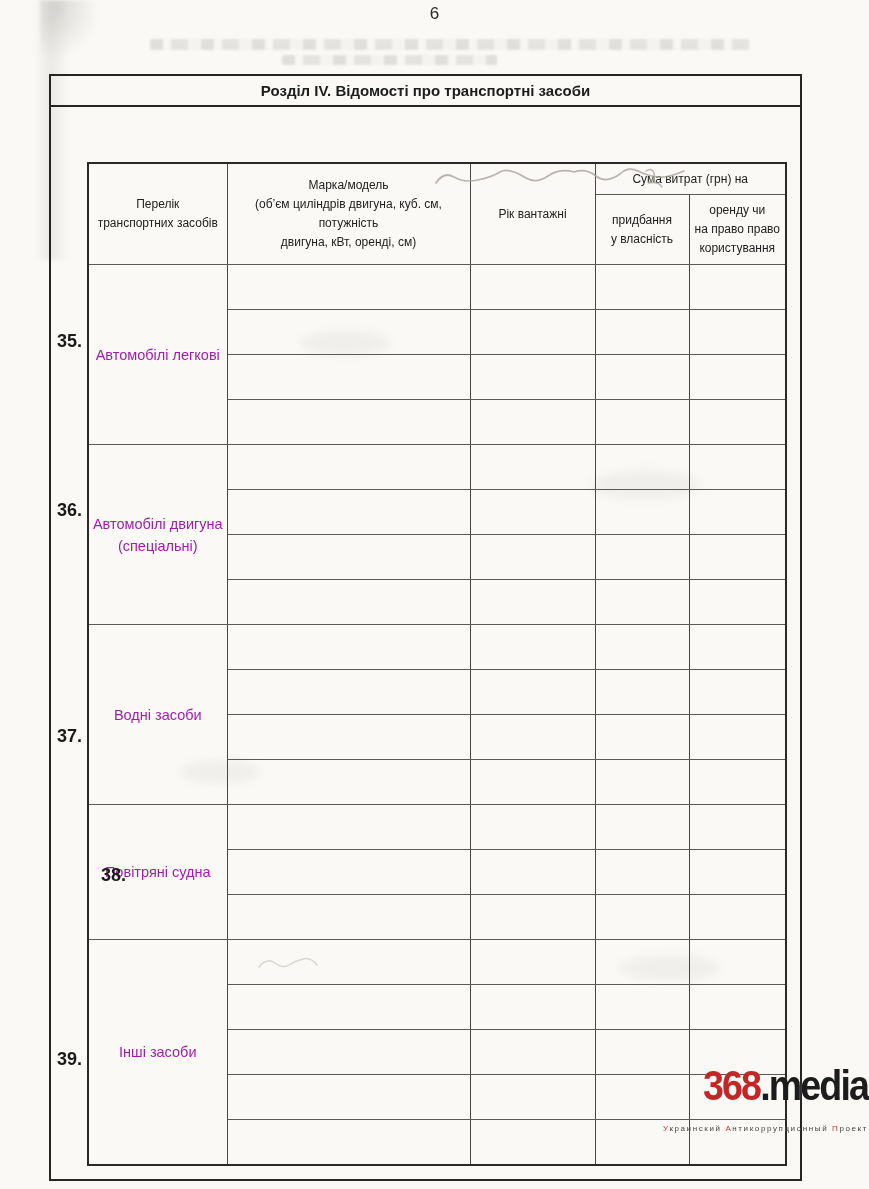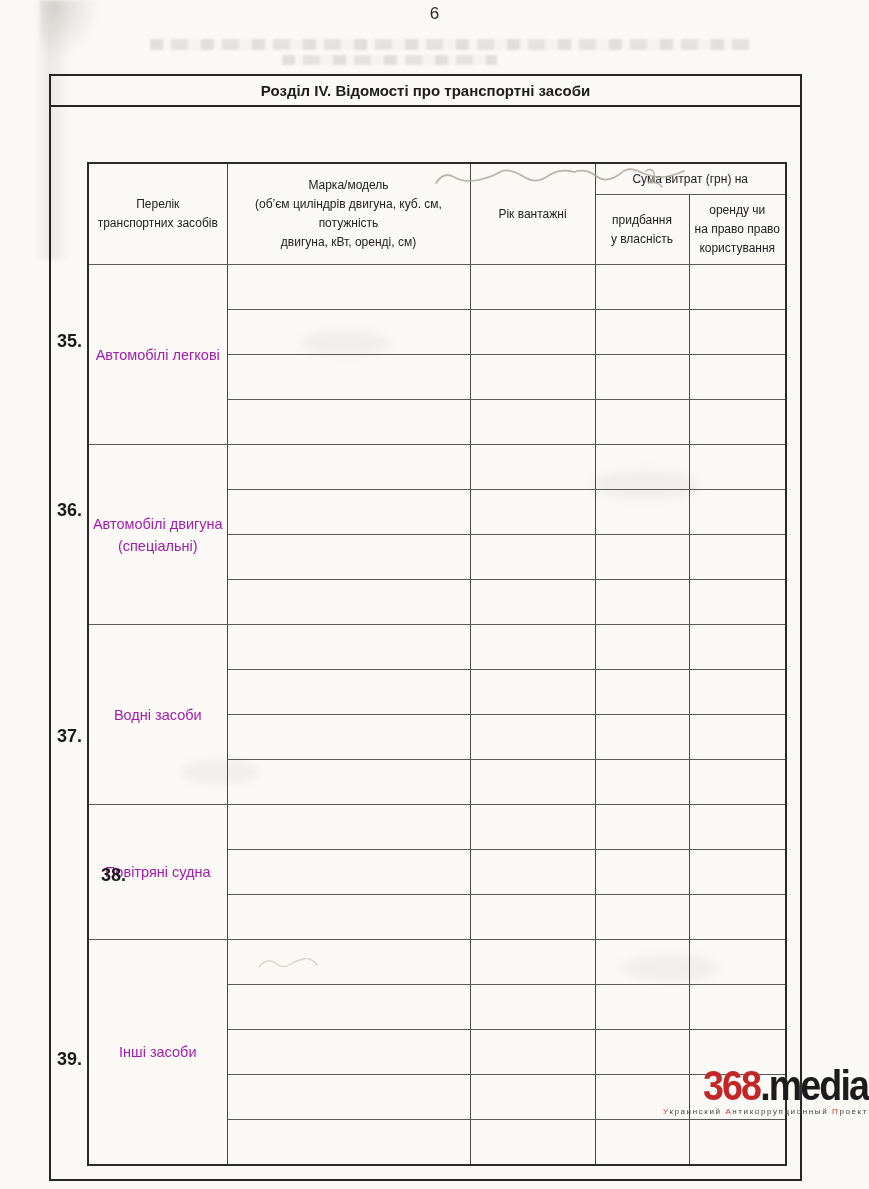--- a/index.html
+++ b/index.html
@@ -47,21 +47,21 @@
         line-height:22px;color:#1a1a1a;}
   #num35{top:330px;} #num36{top:499px;} #num37{top:725px;} #num38{top:864px;margin-left:44px;} #num39{top:1008px;margin-top:40px;}
 
   .handwriting{position:absolute;opacity:.8;filter:blur(.5px);}
 
   .watermark{position:absolute;right:1px;top:1064px;width:232px;text-align:right;}
   .wm-main{font-weight:bold;font-size:40px;letter-spacing:-2px;line-height:42px;
         transform:scale(.94,1.06);transform-origin:right center;white-space:nowrap;
         color:#1c1c1c;text-shadow:0 0 1px rgba(250,249,246,.55);}
   .wm-main .red{color:#c22626;text-shadow:0 0 1px rgba(250,249,246,.35);}
-  .wm-tag{margin-top:1px;font-size:8px;letter-spacing:1.6px;white-space:nowrap;color:#474747;}
+  .wm-tag{margin-top:18px;font-size:8px;letter-spacing:1.6px;white-space:nowrap;color:#474747;}
   .wm-tag .red{color:#c0392b;}
 </style>
 </head>
 <body>
 
 <div class="page">
 
   <div class="noise-band"></div>
   <div class="noise-corner"></div>
 

